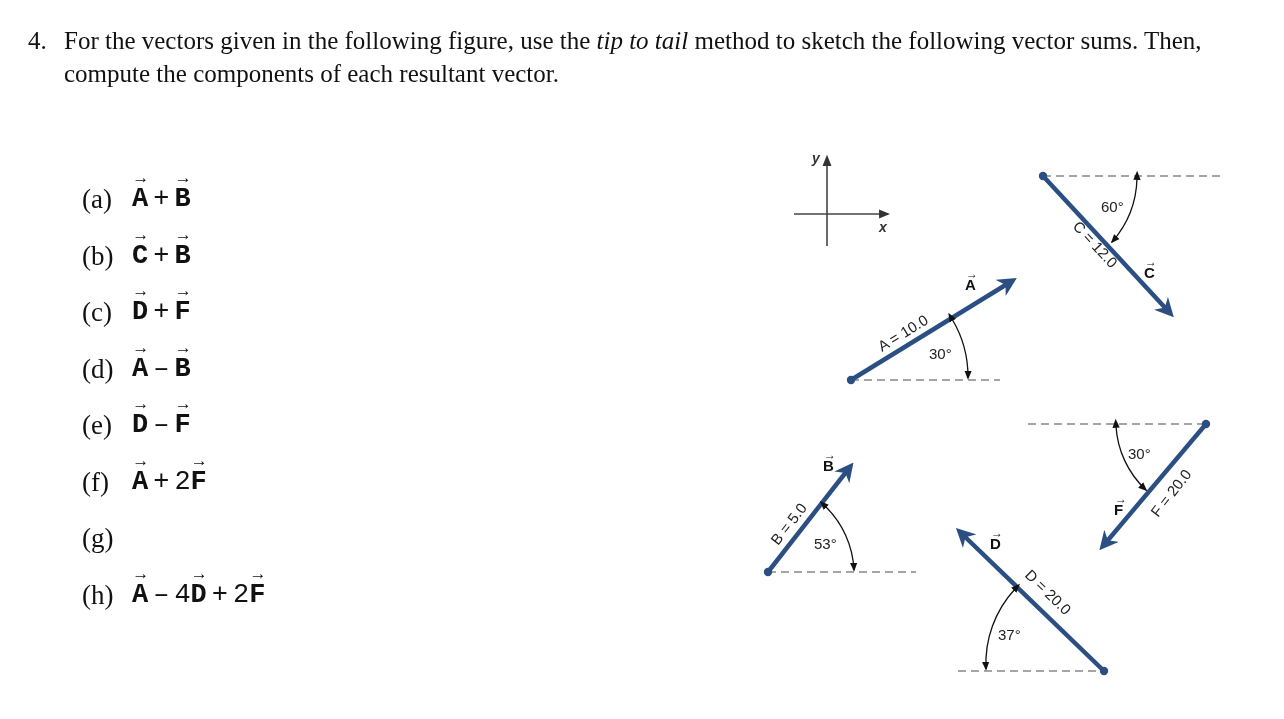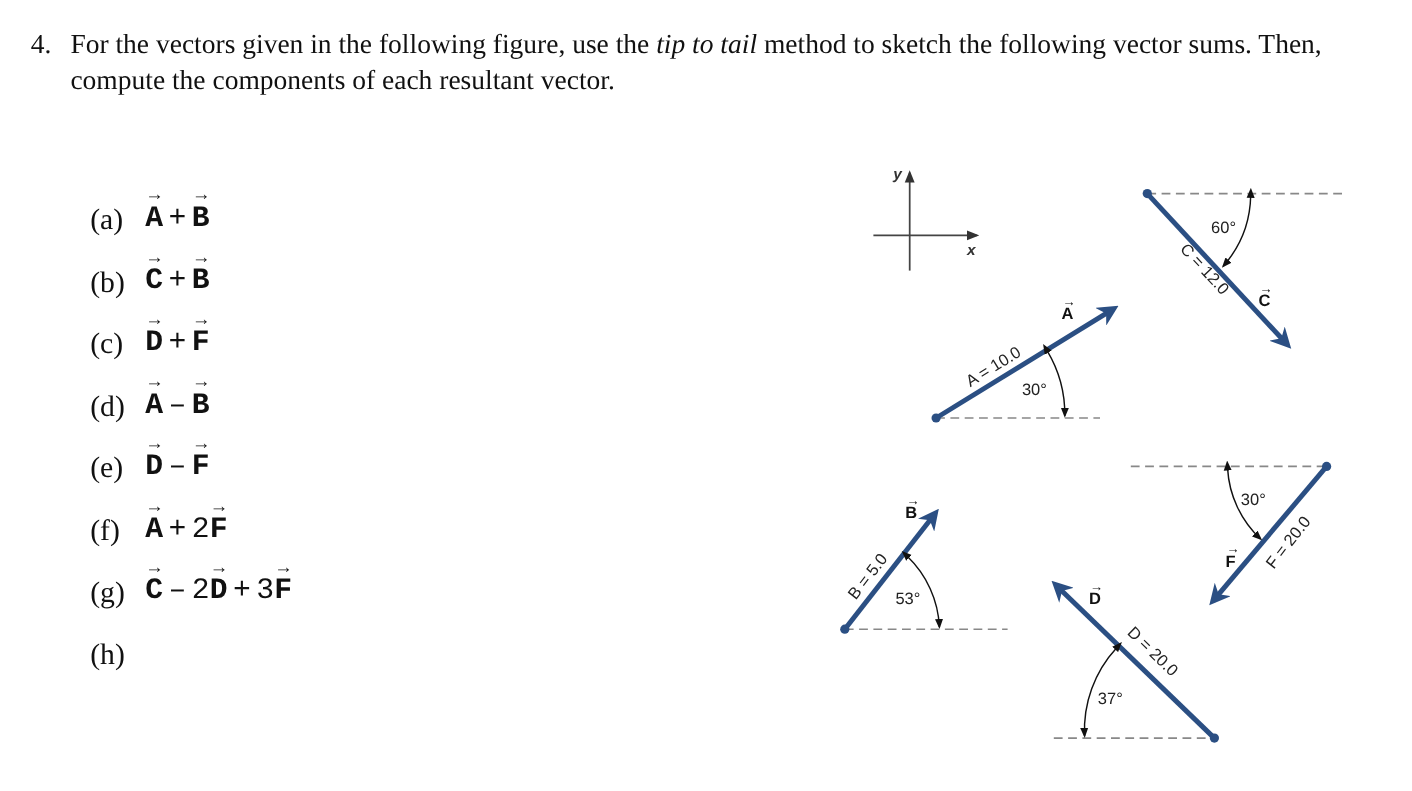--- a/index.html
+++ b/index.html
@@ -54,24 +54,24 @@
     <div class="part">
       <span class="lbl">(e)</span>
       <span class="expr"><span class="vec">D</span><span class="op">–</span><span class="vec">F</span></span>
     </div>
     <div class="part">
       <span class="lbl">(f)</span>
       <span class="expr"><span class="vec">A</span><span class="op">+</span><span class="coef">2</span><span class="vec">F</span></span>
     </div>
     <div class="part">
       <span class="lbl">(g)</span>
-      <span class="expr"><span class="vec">C</span><span class="op">–</span><span class="coef">2</span><span class="vec">D</span><span class="op">+</span><span class="coef">3</span><span class="vec">F</span></span>
     </div>
     <div class="part">
       <span class="lbl">(h)</span>
+      <span class="expr"><span class="vec">A</span><span class="op">–</span><span class="coef">4</span><span class="vec">D</span><span class="op">+</span><span class="coef">2</span><span class="vec">F</span></span>
     </div>
   </div>
 
 <svg class="fig" width="1284" height="719" viewBox="0 0 1284 719">
   <defs>
     <marker id="bluehead" viewBox="0 0 10 10" refX="7" refY="5" markerWidth="4.2" markerHeight="4.2" orient="auto">
       <path d="M0,0 L10,5 L0,10 L3,5 z" fill="#2b4f83"></path>
     </marker>
     <marker id="axhead" viewBox="0 0 10 10" refX="8" refY="5" markerWidth="7" markerHeight="7" orient="auto">
       <path d="M0,1 L10,5 L0,9 z" fill="#333"></path>

